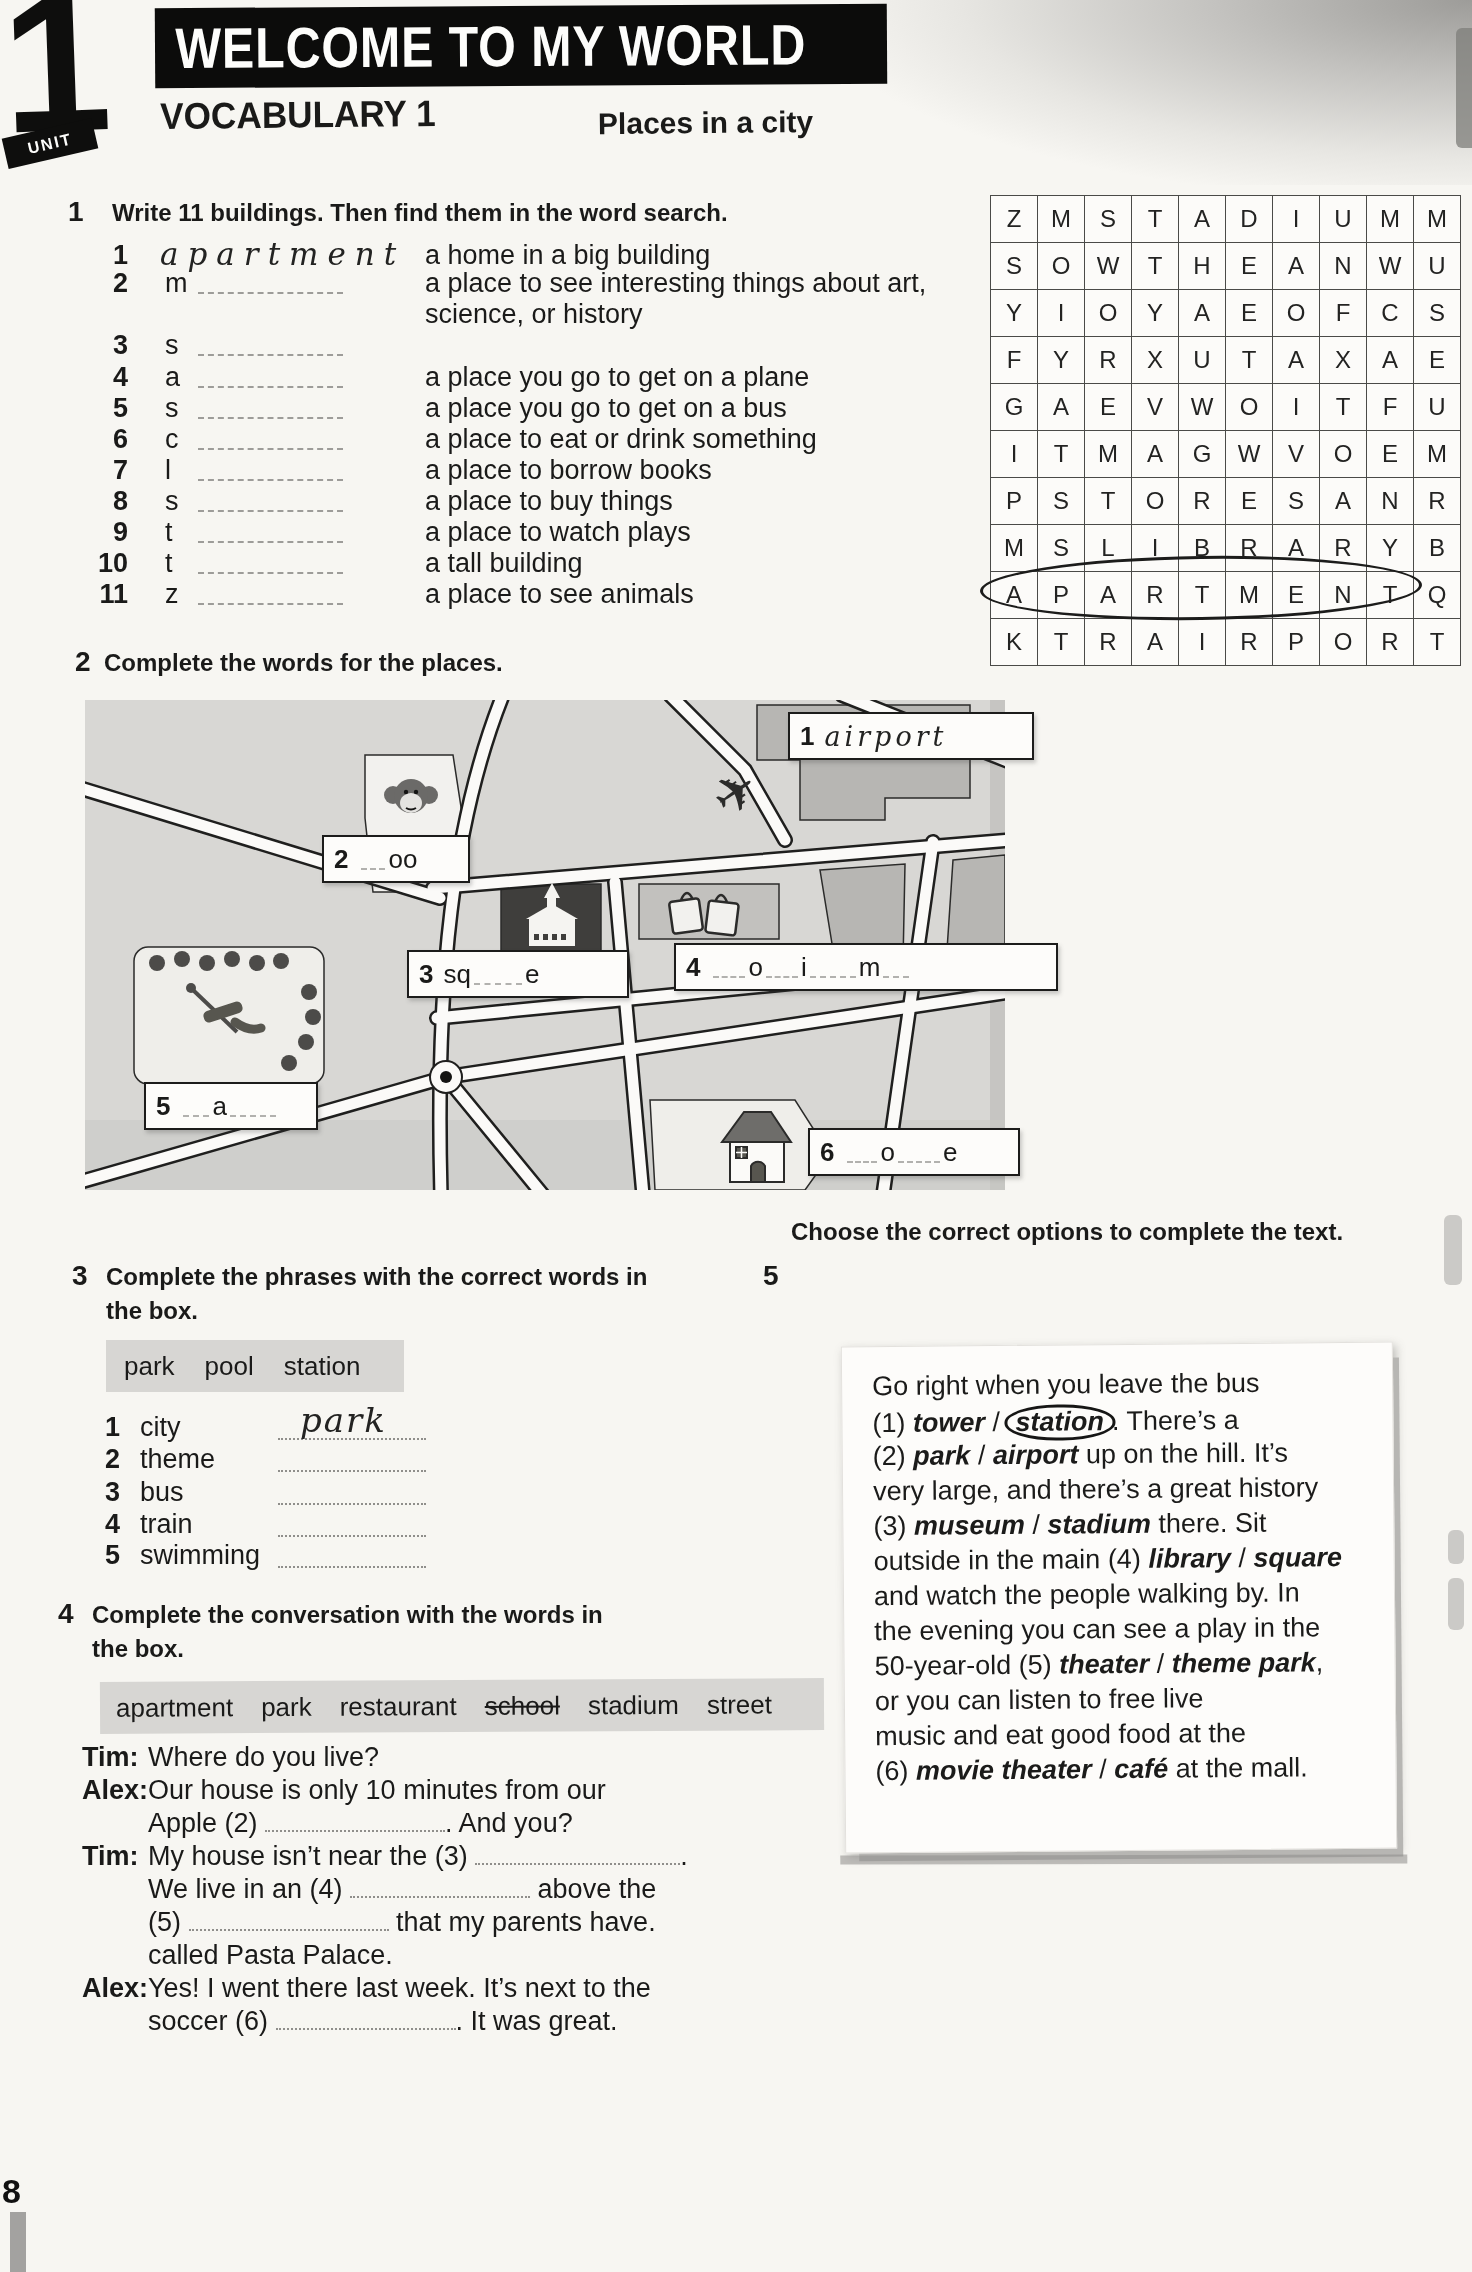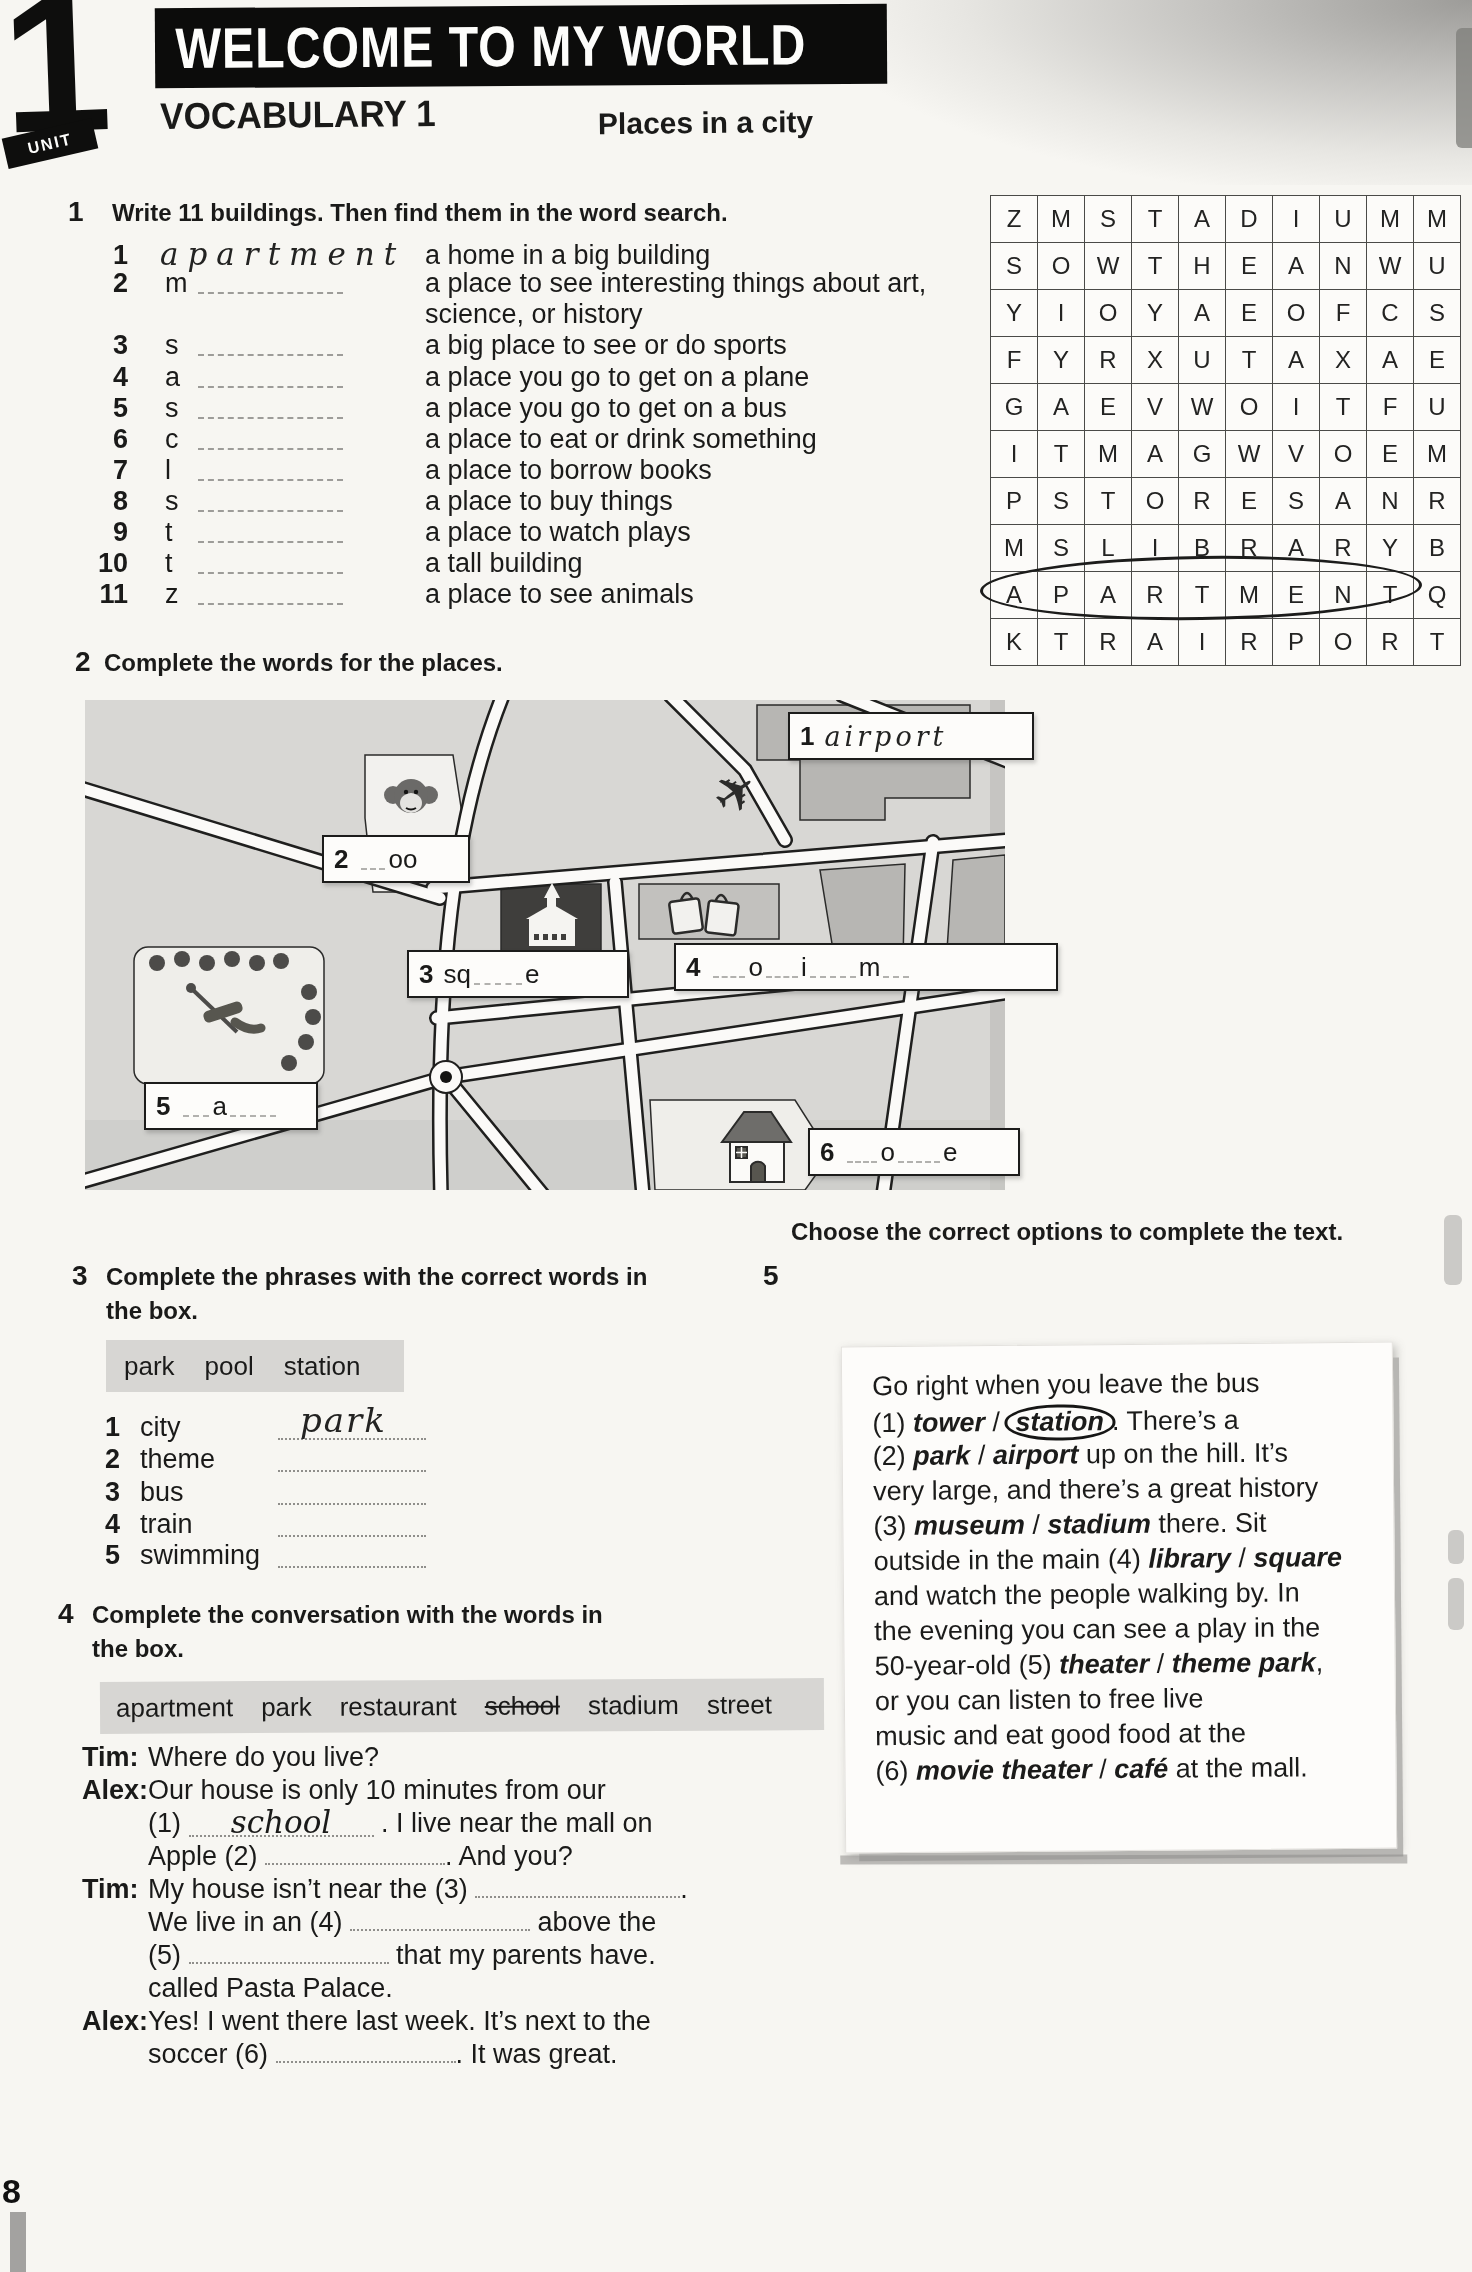--- a/index.html
+++ b/index.html
@@ -111,21 +111,20 @@
     <div class="ex1-row" style="top: 268px;">
       <span class="ex1-num">2</span>
       <span class="ex1-prefix">m</span>
       <span class="ex1-dash"></span>
       <span class="ex1-clue">a place to see interesting things about art, science, or history</span>
     </div>
     <div class="ex1-row" style="top: 330px;">
       <span class="ex1-num">3</span>
       <span class="ex1-prefix">s</span>
       <span class="ex1-dash"></span>
-      <span class="ex1-clue">a big place to see or do sports</span>
     </div>
     <div class="ex1-row" style="top: 362px;">
       <span class="ex1-num">4</span>
       <span class="ex1-prefix">a</span>
       <span class="ex1-dash"></span>
       <span class="ex1-clue">a place you go to get on a plane</span>
     </div>
     <div class="ex1-row" style="top: 393px;">
       <span class="ex1-num">5</span>
       <span class="ex1-prefix">s</span>
@@ -465,21 +464,20 @@
     <span>apartment</span>
     <span>park</span>
     <span>restaurant</span>
     <span class="struck">school</span>
     <span>stadium</span>
     <span>street</span>
   </div>
 <div class="abs dlg" id="ex4-dialogue">
     <div class="dlg-row"><span class="dlg-speaker">Tim:</span><span>Where do you live?</span></div>
     <div class="dlg-row"><span class="dlg-speaker">Alex:</span><span>Our house is only 10 minutes from our</span></div>
-    <div class="dlg-row"><span>(1) </span><span class="hw-over" style="width: 185px;">school</span><span> . I live near the mall on</span></div>
     <div class="dlg-row"><span>Apple (2) </span><span class="dlg-blank" style="width: 180px;"></span><span>. And you?</span></div>
     <div class="dlg-row"><span class="dlg-speaker">Tim:</span><span>My house isn’t near the (3) </span><span class="dlg-blank" style="width: 205px;"></span><span>.</span></div>
     <div class="dlg-row"><span>We live in an (4) </span><span class="dlg-blank" style="width: 180px;"></span><span> above the</span></div>
     <div class="dlg-row"><span>(5) </span><span class="dlg-blank" style="width: 200px;"></span><span> that my parents have.</span></div>
     <div class="dlg-row"><span>called Pasta Palace.</span></div>
     <div class="dlg-row"><span class="dlg-speaker">Alex:</span><span>Yes! I went there last week. It’s next to the</span></div>
     <div class="dlg-row"><span>soccer (6) </span><span class="dlg-blank" style="width: 180px;"></span><span>. It was great.</span></div>
   </div>
 
 <div class="abs ex-num" style="left:763px;top:1260px;">5</div>

